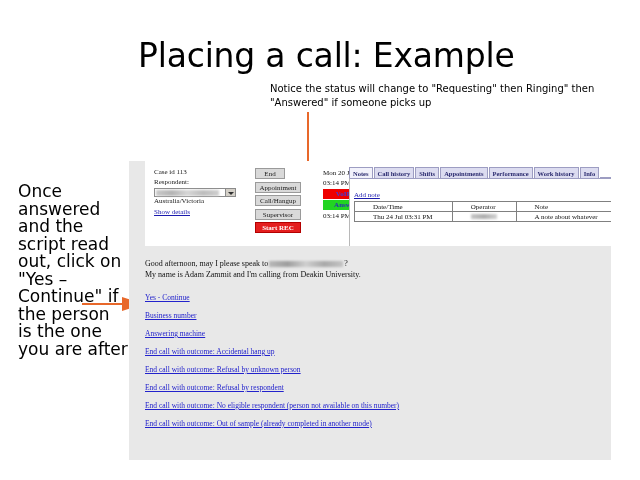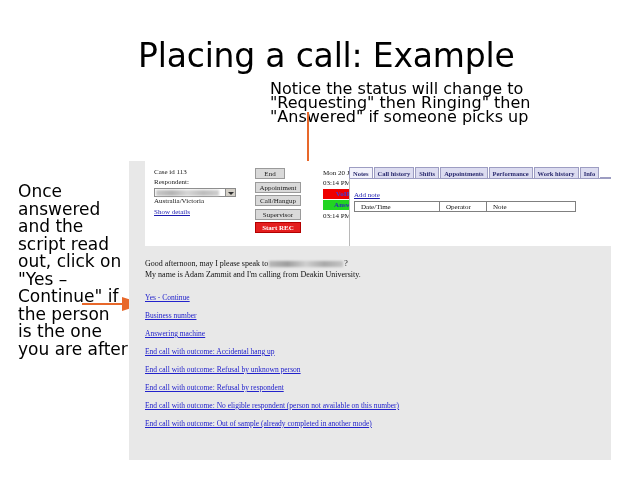--- a/index.html
+++ b/index.html
@@ -25,21 +25,21 @@
     font-family: "DejaVu Sans", sans-serif;
     letter-spacing: -0.2px;
     white-space: nowrap;
   }
 
   .callout-top {
     position: absolute;
     left: 270px;
     top: 82px;
     width: 340px;
-    font-size: 16px;
+    font-size: 10px;
     line-height: 14px;
     color: #000000;
   }
 
   .callout-left {
     position: absolute;
     left: 18px;
     top: 183px;
     width: 110px;
     font-size: 17px;
@@ -240,21 +240,21 @@
     font-family: "Liberation Serif", serif;
   }
   table.notes {
     border-collapse: collapse;
     font-size: 7px;
     font-family: "Liberation Serif", serif;
     color: #111111;
   }
   table.notes th, table.notes td {
     border: 1px solid #808080;
-    padding: 0px 6px;
+    padding: 0px 18px;
     text-align: left;
     font-weight: normal;
     height: 9px;
     white-space: nowrap;
   }
   table.notes th { font-weight: normal; }
   .op-blur {
     display: block;
     width: 26px; height: 5px;
     background: linear-gradient(90deg,#c6c6c6,#aeaeae,#d2d2d2);
@@ -364,20 +364,27 @@
       </div>
       <div class="tabbody">
         <a class="addnote" href="#">Add note</a>
         <table class="notes">
           <tbody>
               <tr>
             <th style="width:72px">Date/Time</th>
             <th style="width:34px">Operator</th>
             <th style="width:76px">Note</th>
           </tr>
+          <tr>
+            <td>Thu 24 Jul 03:31 PM</td>
+            <td>
+                  <span class="op-blur"></span>
+                </td>
+            <td>A note about whatever</td>
+          </tr>
         </tbody>
           </table>
       </div>
     </div>
   </div>
 
   <div class="script">
     <div class="script-line">
       <span>Good afternoon, may I please speak to</span><span class="name-blur"></span><span>?</span>
     </div>

